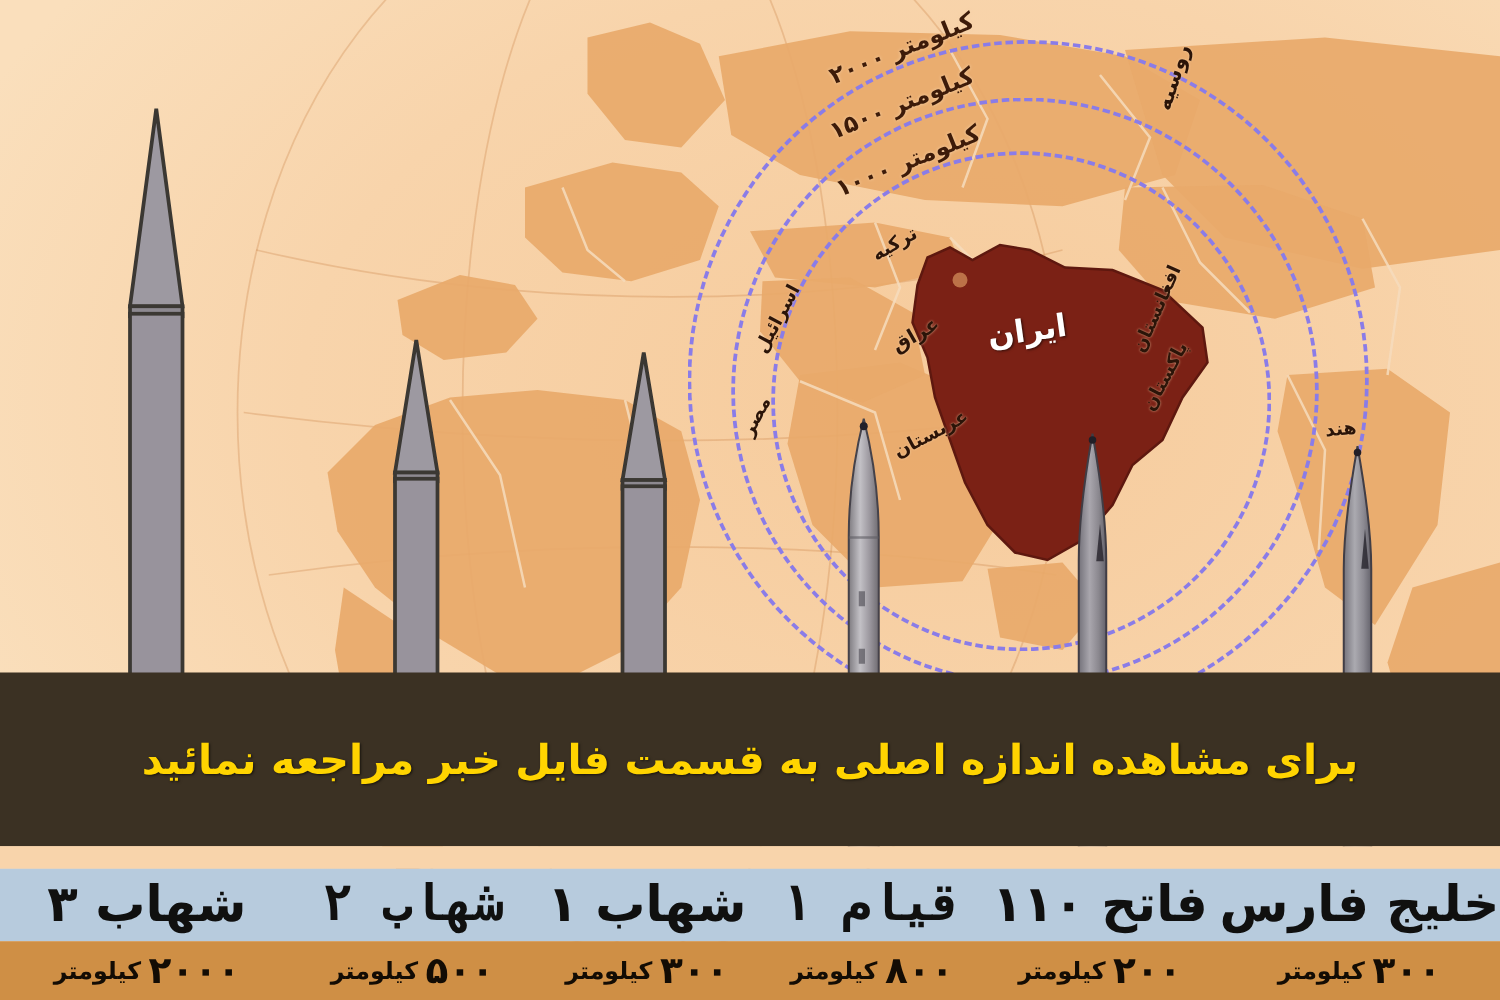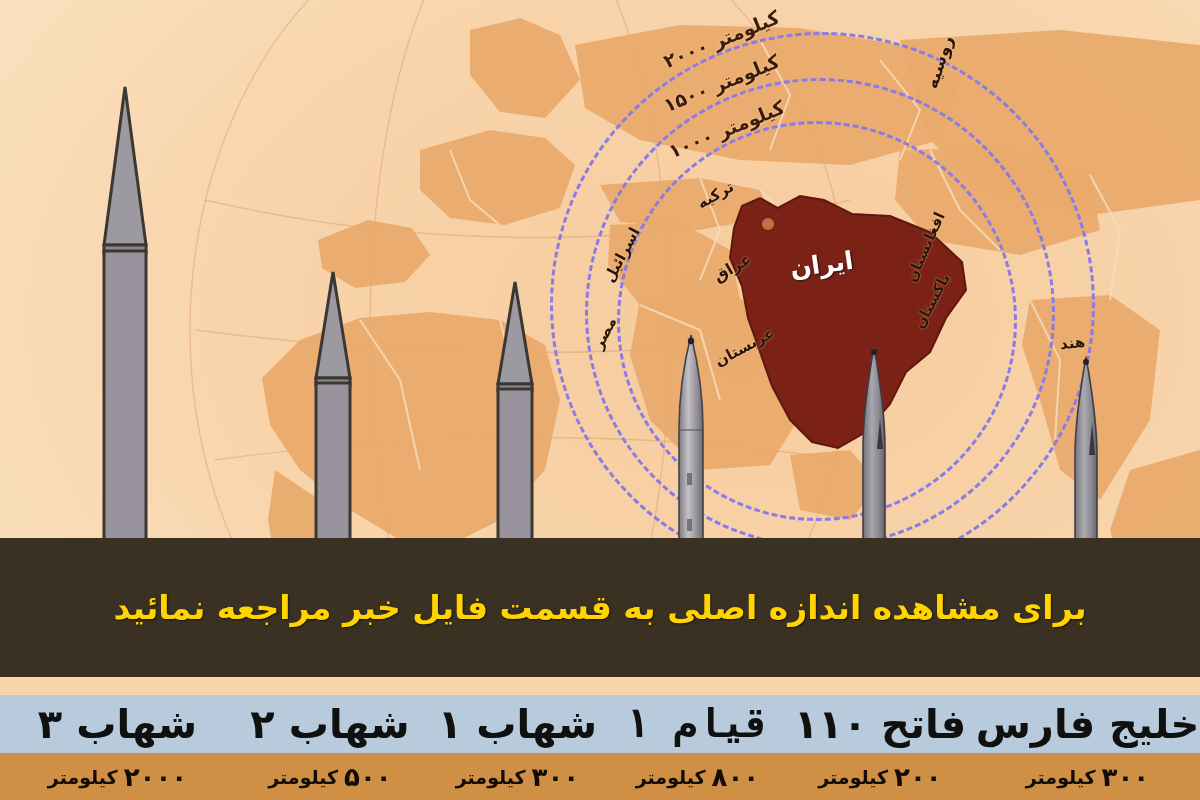--- a/index.html
+++ b/index.html
@@ -65,21 +65,21 @@
     display:flex;align-items:center;justify-content:center;
     direction:rtl;color:#10100f;font-weight:bold;font-size:40px;
     white-space:nowrap;
   }
   .range-cell{
     position:absolute;top:753px;height:47px;
     display:flex;align-items:center;justify-content:center;
     direction:rtl;color:#130c04;font-weight:bold;
     white-space:nowrap;
   }
-  .range-num{font-size:26px;}
+  .range-num{font-size:30px;}
   .range-unit{font-size:19px;margin-right:6px;}
 </style>
 </head>
 <body>
 
 <div id="stage">
 
   <div class="bg-base"></div>
 
   <svg class="bg-map" viewBox="0 0 1200 800" preserveAspectRatio="none">
@@ -272,21 +272,21 @@
 
   <div class="banner">
     <div class="banner-text">برای مشاهده اندازه اصلی به قسمت فایل خبر مراجعه نمائید</div>
   </div>
 
   <div class="strip-peach"></div>
   <div class="band-names"></div>
   <div class="band-ranges"></div>
 
   <div class="name-cell" style="left:0px;width:235px;">شهاب ۳</div>
-  <div class="name-cell" style="left:235px;width:190px;">شهاب ۲</div>
+  <div class="name-cell" style="left:235px;width:190px;font-family:Liberation Mono, monospace;">شهاب ۲</div>
   <div class="name-cell" style="left:425px;width:185px;">شهاب ۱</div>
   <div class="name-cell" style="left:610px;width:175px;font-family:Liberation Mono, monospace;">قیام ۱</div>
   <div class="name-cell" style="left:785px;width:190px;text-align:center;">فاتح ۱۱۰</div>
   <div class="name-cell" style="left:975px;width:225px;">خلیج فارس</div>
 
   <div class="range-cell" style="left:0px;width:235px;">
     <span class="range-num">۲۰۰۰</span>
     <span class="range-unit">کیلومتر</span>
   </div>
   <div class="range-cell" style="left:235px;width:190px;">

